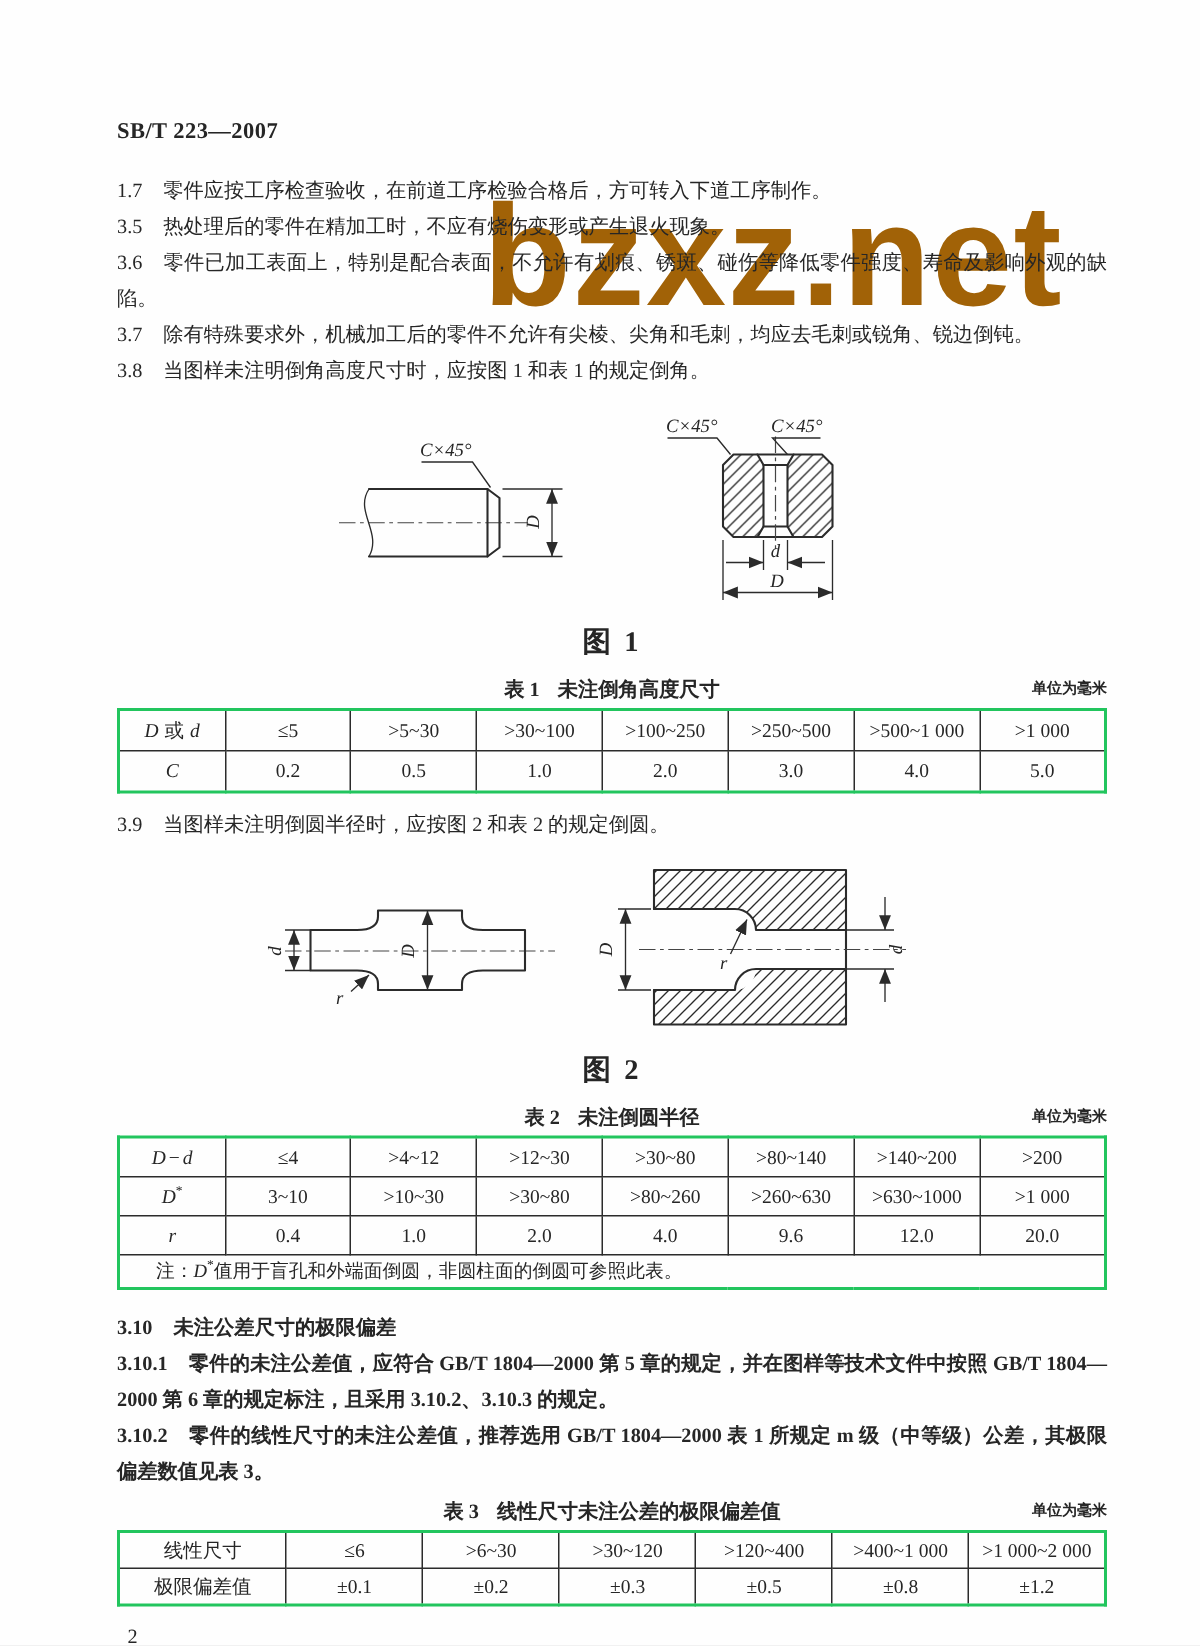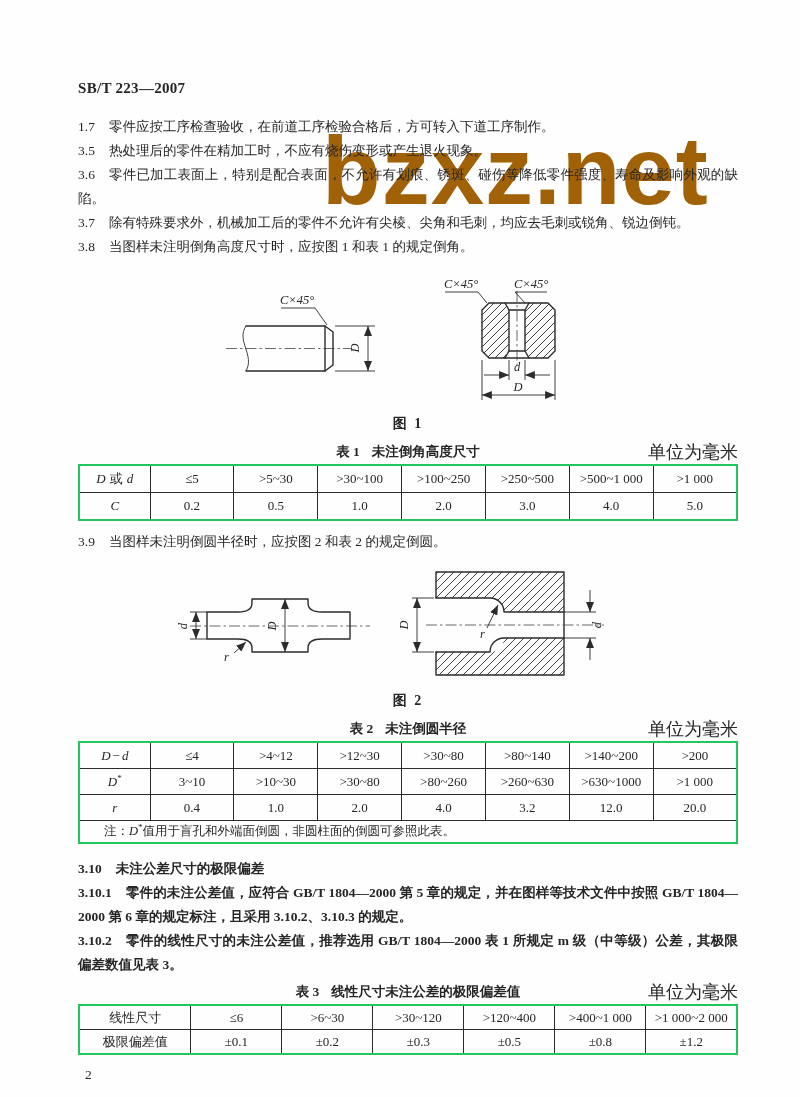--- a/index.html
+++ b/index.html
@@ -8,25 +8,25 @@
   .watermark{position:absolute;left:322px;top:116px;z-index:0;
         font-family:"Liberation Sans","DejaVu Sans",sans-serif;font-weight:bold;
         font-size:96px;letter-spacing:1px;color:#a16207;user-select:none;}
   .content{position:relative;z-index:1;padding:0 62px 0 78px;}
   .doc-code{padding-top:80px;font-size:15px;font-weight:bold;letter-spacing:.3px;}
   .clauses{margin-top:18px;}
   p.clause{margin:0;font-size:13.5px;line-height:24px;text-align:justify;}
   .cnum{margin-right:14px;white-space:nowrap;}
   .figure{margin:0;text-align:center;}
   .figure svg{display:block;margin:0 auto;}
-  .fig-caption{font-size:14px;font-weight:bold;margin-top:2px;letter-spacing:2px;}
+  .fig-caption{font-size:19px;font-weight:bold;margin-top:2px;letter-spacing:2px;}
   .tbl-head{position:relative;text-align:center;font-size:13.5px;font-weight:bold;
         margin-top:7px;height:24px;line-height:24px;}
   .tbl-label{margin-right:12px;}
-  .tbl-unit{position:absolute;right:0;bottom:0;font-weight:normal;font-size:18px;}
+  .tbl-unit{position:absolute;right:0;bottom:0;font-weight:bold;font-size:10px;}
   table{border-collapse:collapse;width:100%;table-layout:fixed;border:2px solid #22c55e;}
   td{border:1.5px solid #2b2b2b;text-align:center;vertical-align:middle;
      font-size:13px;padding:0;height:25px;overflow:hidden;}
   .t1 td{height:26px;}
   .t3 td{height:23px;}
   td .v{font-style:italic;font-family:"Liberation Serif",serif;}
   td .vsep{margin:0 4px;}
   sup{font-size:9px;vertical-align:super;line-height:0;}
   td.note-cell{text-align:left;padding-left:24px;height:21px;font-size:12.5px;}
   .page-num{margin-top:12px;font-size:13.5px;padding-left:7px;}
@@ -221,21 +221,21 @@
         <td>&gt;260~630</td>
         <td>&gt;630~1000</td>
         <td>&gt;1 000</td>
       </tr>
       <tr>
         <td><span class="v">r</span></td>
         <td>0.4</td>
         <td>1.0</td>
         <td>2.0</td>
         <td>4.0</td>
-        <td>3.2</td>
+        <td>9.6</td>
         <td>12.0</td>
         <td>20.0</td>
       </tr>
       <tr>
         <td class="note-cell" colspan="8"><span>注：</span><span class="v">D</span><sup>*</sup><span>值用于盲孔和外端面倒圆，非圆柱面的倒圆可参照此表。</span></td>
       </tr>
     </tbody>
       </table>
 
     <div class="clauses" style="margin-top:13px;font-weight:bold;">

